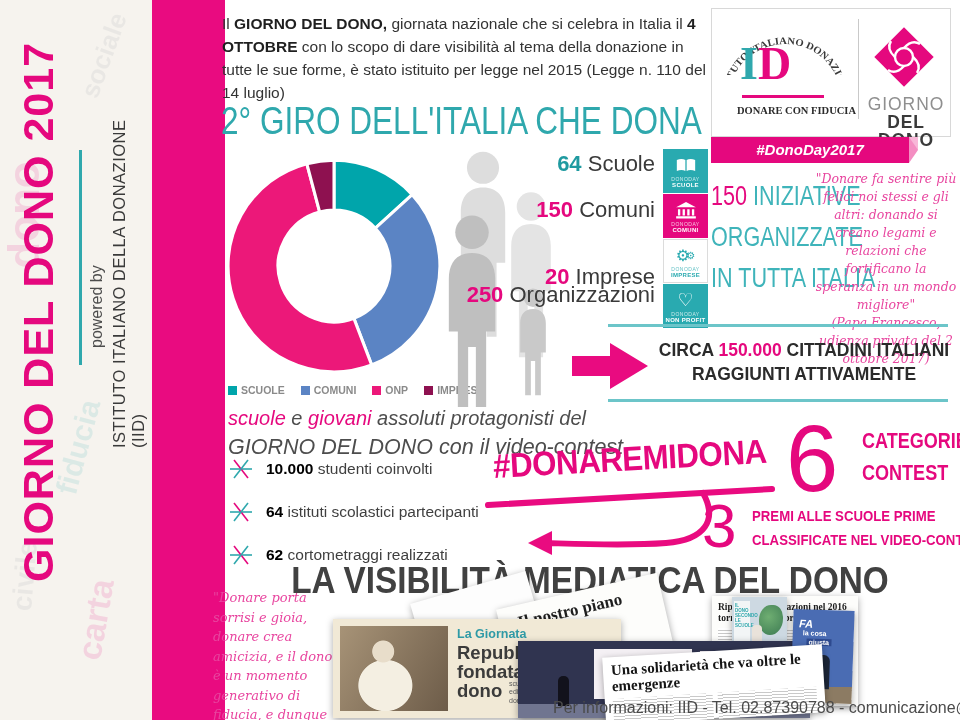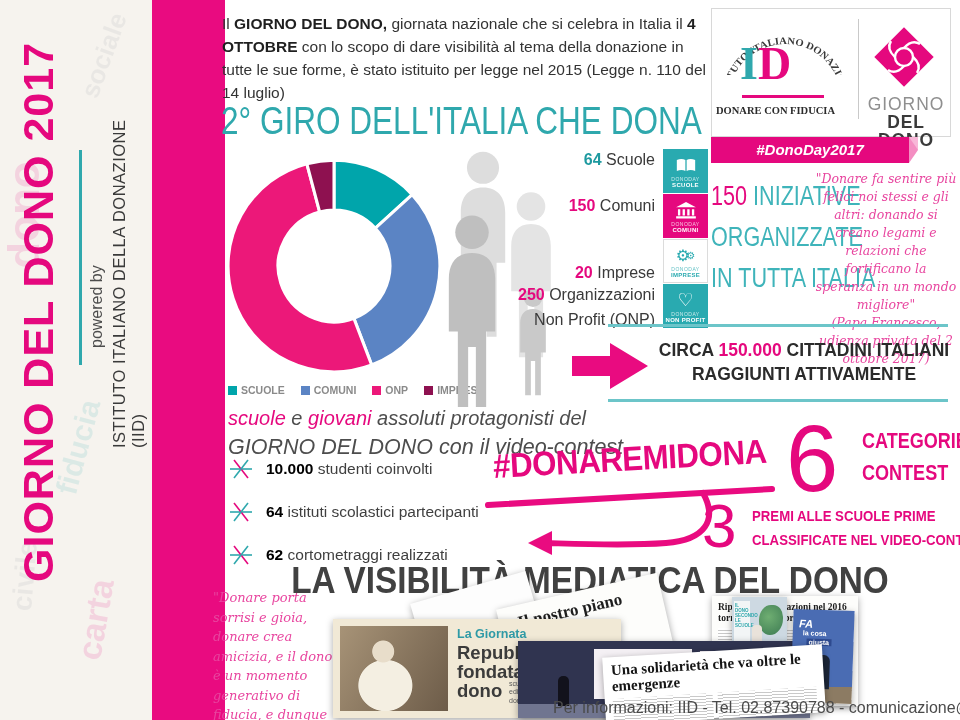--- a/index.html
+++ b/index.html
@@ -25,39 +25,39 @@
   #main-title{left:221px;top:100px;font-size:38px;color:#2fa8ad;white-space:nowrap;
       transform:scaleX(0.83);transform-origin:left top;letter-spacing:0px;}
 
   
   #logo-card{left:711px;top:8px;width:238px;height:127px;background:#fff;border:1px solid #d8d8d8;}
   #logo-divider{left:146px;top:10px;width:1px;height:100px;background:#c9c9c9;position:absolute;}
   #id-letters{position:absolute;left:28px;top:32px;font-family:"Liberation Serif",serif;
       font-weight:bold;font-size:46px;line-height:46px;}
   #id-letters .i{color:#2fa8ad;} #id-letters .d{color:#e5087e;}
   #id-underline{position:absolute;left:30px;top:86px;width:82px;height:3px;background:#e5087e;}
-  #id-tagline{position:absolute;left:4px;top:96px;width:140px;text-align:left;
+  #id-tagline{position:absolute;left:4px;top:96px;width:140px;text-align:right;
       font-family:"Liberation Serif",serif;font-weight:bold;font-size:10.5px;color:#2b2b2b;}
   #brand-text{position:absolute;left:150px;top:86px;width:88px;text-align:center;line-height:18px;
       font-size:19px;letter-spacing:1px;transform:scaleX(.92);transform-origin:center top;}
   #brand-text .g1{color:#8f8f8f;} #brand-text .g2{color:#3a3a3a;font-weight:bold;}
   #ribbon{left:711px;top:137px;width:198px;height:26px;background:#e5087e;color:#fff;
       font-weight:bold;font-style:italic;font-size:15px;text-align:center;line-height:26px;}
   #ribbon:after{content:"";position:absolute;right:-9px;top:0;border-left:9px solid #f48ec2;
       border-bottom:13px solid transparent;border-top:13px solid #f48ec2;height:0;width:0;
       border-top-color:#f8b7d8;}
   #legend{left:228px;top:384px;display:flex;gap:16px;}
   .leg-item{display:flex;align-items:center;gap:4px;font-size:10.5px;color:#8a8a8a;font-weight:bold;}
   .leg-sq{width:9px;height:9px;display:inline-block;}
 
   
   #people{left:430px;top:145px;}
 
   
-  .stat{position:absolute;right:305px;text-align:right;font-size:16px;color:#3a3a3a;white-space:nowrap;}
+  .stat{position:absolute;right:305px;text-align:right;font-size:22px;color:#3a3a3a;white-space:nowrap;}
   .stat .n{font-weight:bold;}
   .n-teal{color:#1f9aa0;} .n-pink{color:#e5087e;}
 
   
   #tiles{left:663px;top:149px;width:45px;}
   .tile{width:45px;height:44px;margin-bottom:1px;display:flex;flex-direction:column;
       align-items:center;justify-content:center;color:#fff;text-align:center;}
   .tile .tico{height:22px;display:flex;align-items:center;justify-content:center;}
   .tile .tbrand{font-size:5px;opacity:.75;letter-spacing:.5px;}
   .tile .tlabel{font-size:6px;font-weight:bold;letter-spacing:.3px;}
@@ -233,21 +233,21 @@
     </defs>
     <use href="#person" x="16" y="4" width="74" height="198" fill="#dddddd"></use>
     <use href="#person" x="68" y="44" width="66" height="178" fill="#e4e4e4"></use>
     <use href="#person" x="-2" y="68" width="88" height="206" fill="#bfbfbf"></use>
     <use href="#person" x="80" y="142" width="46" height="114" fill="#c9c9c9"></use>
   </svg>
 
   <div class="stat" style="top:151px;"><span class="n n-teal">64</span><span> Scuole</span></div>
   <div class="stat" style="top:197px;"><span class="n n-pink">150</span><span> Comuni</span></div>
   <div class="stat" style="top:244px;margin-top:20px;"><span class="n n-pink">20</span><span> Imprese</span></div>
-  <div class="stat" style="top:282px;line-height:25px;"><span class="n n-pink">250</span><span> Organizzazioni</span><br><span>Non Profit (ONP)</span></div>
+  <div class="stat" style="top:282px;line-height:25px;"><span class="n n-pink">250</span><span> Organizzazioni</span><br></div>
 
   <div id="tiles" class="abs">
     <div class="tile tile-teal">
       <div class="tico">
         <svg width="22" height="15" viewBox="0 0 24 16">
             <path d="M2 2 C5 .5 9 .5 11.3 2 L11.3 14 C9 12.5 5 12.5 2 14 Z M12.7 2 C15 .5 19 .5 22 2 L22 14 C19 12.5 15 12.5 12.7 14 Z" fill="#fff"></path>
           </svg>
       </div>
       <div class="tbrand">DONODAY</div>
       <div class="tlabel">SCUOLE</div>

